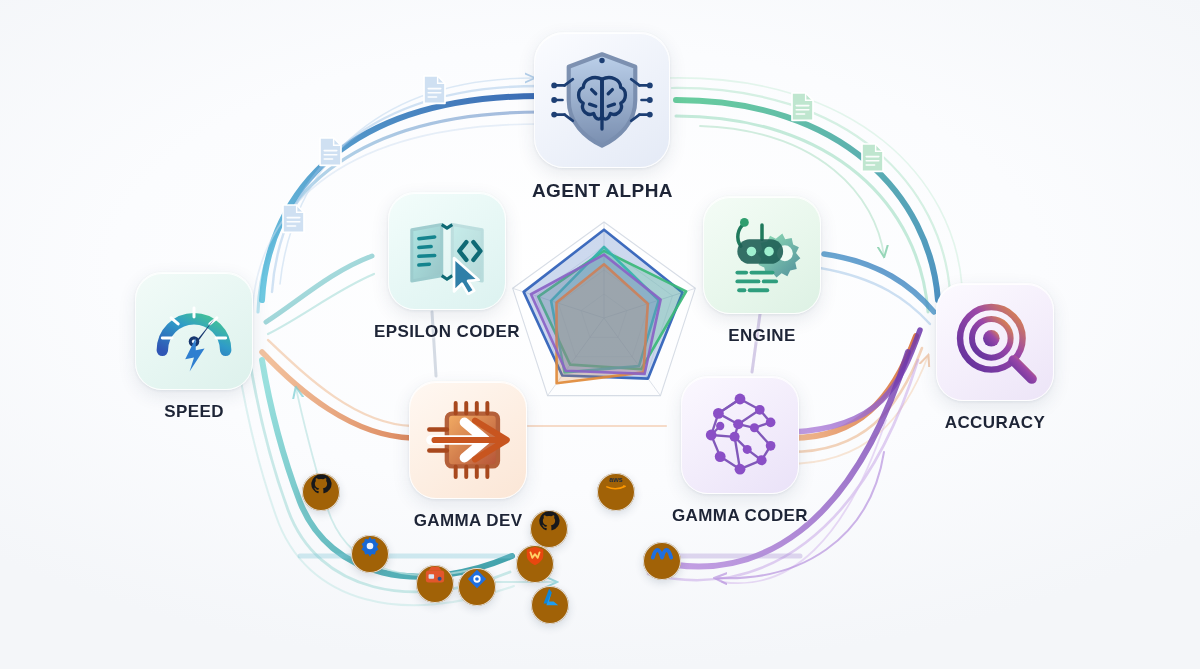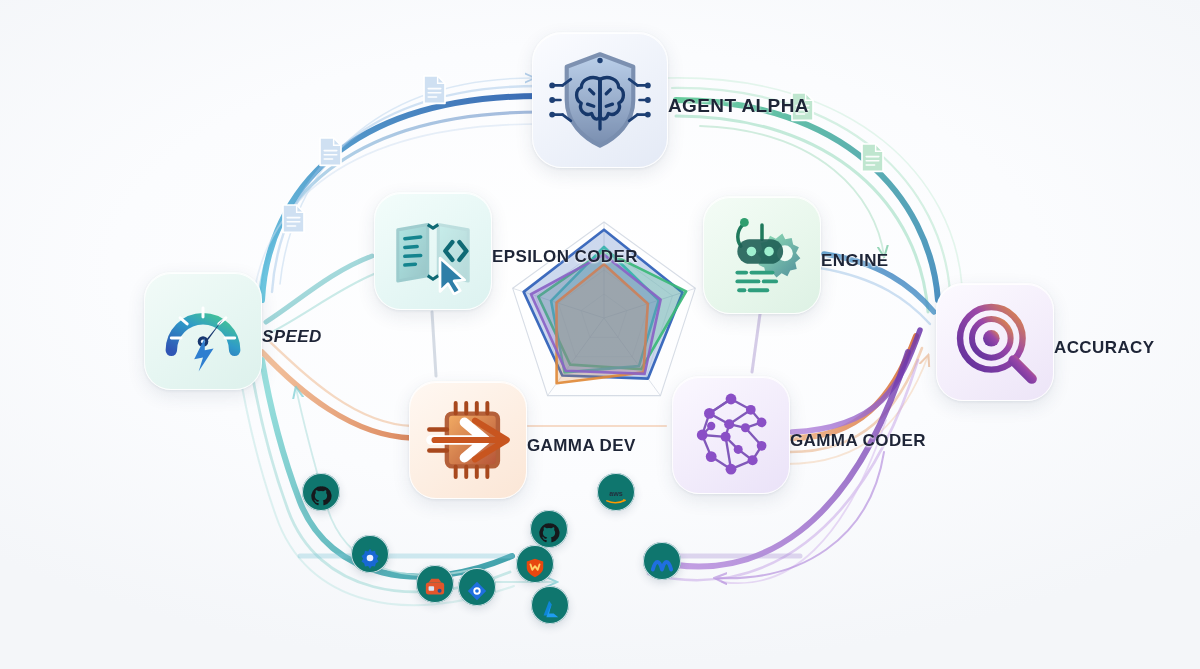--- a/index.html
+++ b/index.html
@@ -6,41 +6,41 @@
   html,body { width:1200px; height:669px; overflow:hidden; }
   body {
     font-family:"Liberation Sans", sans-serif;
     background:
       radial-gradient(ellipse 70% 60% at 48% 40%, #ffffff 0%, #fbfcfe 55%, #f4f6f9 100%);
     position:relative;
   }
   #stage { position:absolute; inset:0; }
   svg.layer { position:absolute; inset:0; width:1200px; height:669px; }
 
-  .node { position:absolute; display:flex; flex-direction:row; align-items:center; }
+  .node { position:absolute; display:flex; flex-direction:column; align-items:center; }
   .tile {
     border-radius:30px; display:flex; align-items:center; justify-content:center;
     position:relative;
     box-shadow:0 6px 18px rgba(40,60,90,.10), 0 1px 3px rgba(40,60,90,.08),
                inset 0 1px 0 rgba(255,255,255,.9);
     border:1px solid rgba(255,255,255,.85);
   }
   .label {
     margin-top:12px; font-weight:bold; color:#1e2537;
     letter-spacing:.4px; white-space:nowrap; text-align:center;
     text-shadow:0 1px 2px rgba(255,255,255,.95);
   }
   .node.big .tile { width:136px; height:136px; }
   .node.big .label { font-size:19px; }
   .node.mid .tile { width:118px; height:118px; border-radius:27px; }
   .node.mid .label { font-size:17px; }
 
   .badge {
     position:absolute; width:38px; height:38px; border-radius:50%;
-    background:#0f766e; display:flex; align-items:flex-end; justify-content:center;
+    background:#a16207; display:flex; align-items:flex-start; justify-content:center;
     box-shadow:0 3px 8px rgba(40,60,90,.16), inset 0 0 0 1px rgba(235,240,247,.9);
   }
 </style>
 </head>
 <body>
 
 <div id="stage">
 
   <svg class="layer" viewBox="0 0 1200 669">
     <defs>
@@ -209,21 +209,21 @@
        <path d="M13,0 L13,7 L20,7" fill="none" stroke="#ffffff" stroke-width="1.4"></path>
        <g stroke="#ffffff" stroke-width="1.5" stroke-linecap="round" opacity=".95">
          <line x1="4" y1="12" x2="16" y2="12"></line>
             <line x1="4" y1="16" x2="16" y2="16"></line>
             <line x1="4" y1="20" x2="12" y2="20"></line>
        </g>
         </g>
       </g>
   </svg>
 
-  <div class="node mid" style="left:144px;top:272px;font-style:italic;">
+  <div class="node mid" style="left:135px;top:272px;">
     <div class="tile" style="background:linear-gradient(145deg,#f2fbf8 0%,#e6f6f2 55%,#ddf1ec 100%);">
       <svg width="88" height="88" viewBox="0 0 100 100">
         <defs>
             <linearGradient id="spd" x1="0" y1="1" x2="1" y2="0">
           <stop offset="0%" stop-color="#2f56b5"></stop>
               <stop offset="55%" stop-color="#2f9bc8"></stop>
               <stop offset="100%" stop-color="#46c98f"></stop>
         </linearGradient>
           </defs>
         <path d="M14,72 A36,36 0 1 1 86,72" fill="none" stroke="url(#spd)" stroke-width="13" stroke-linecap="round"></path>

